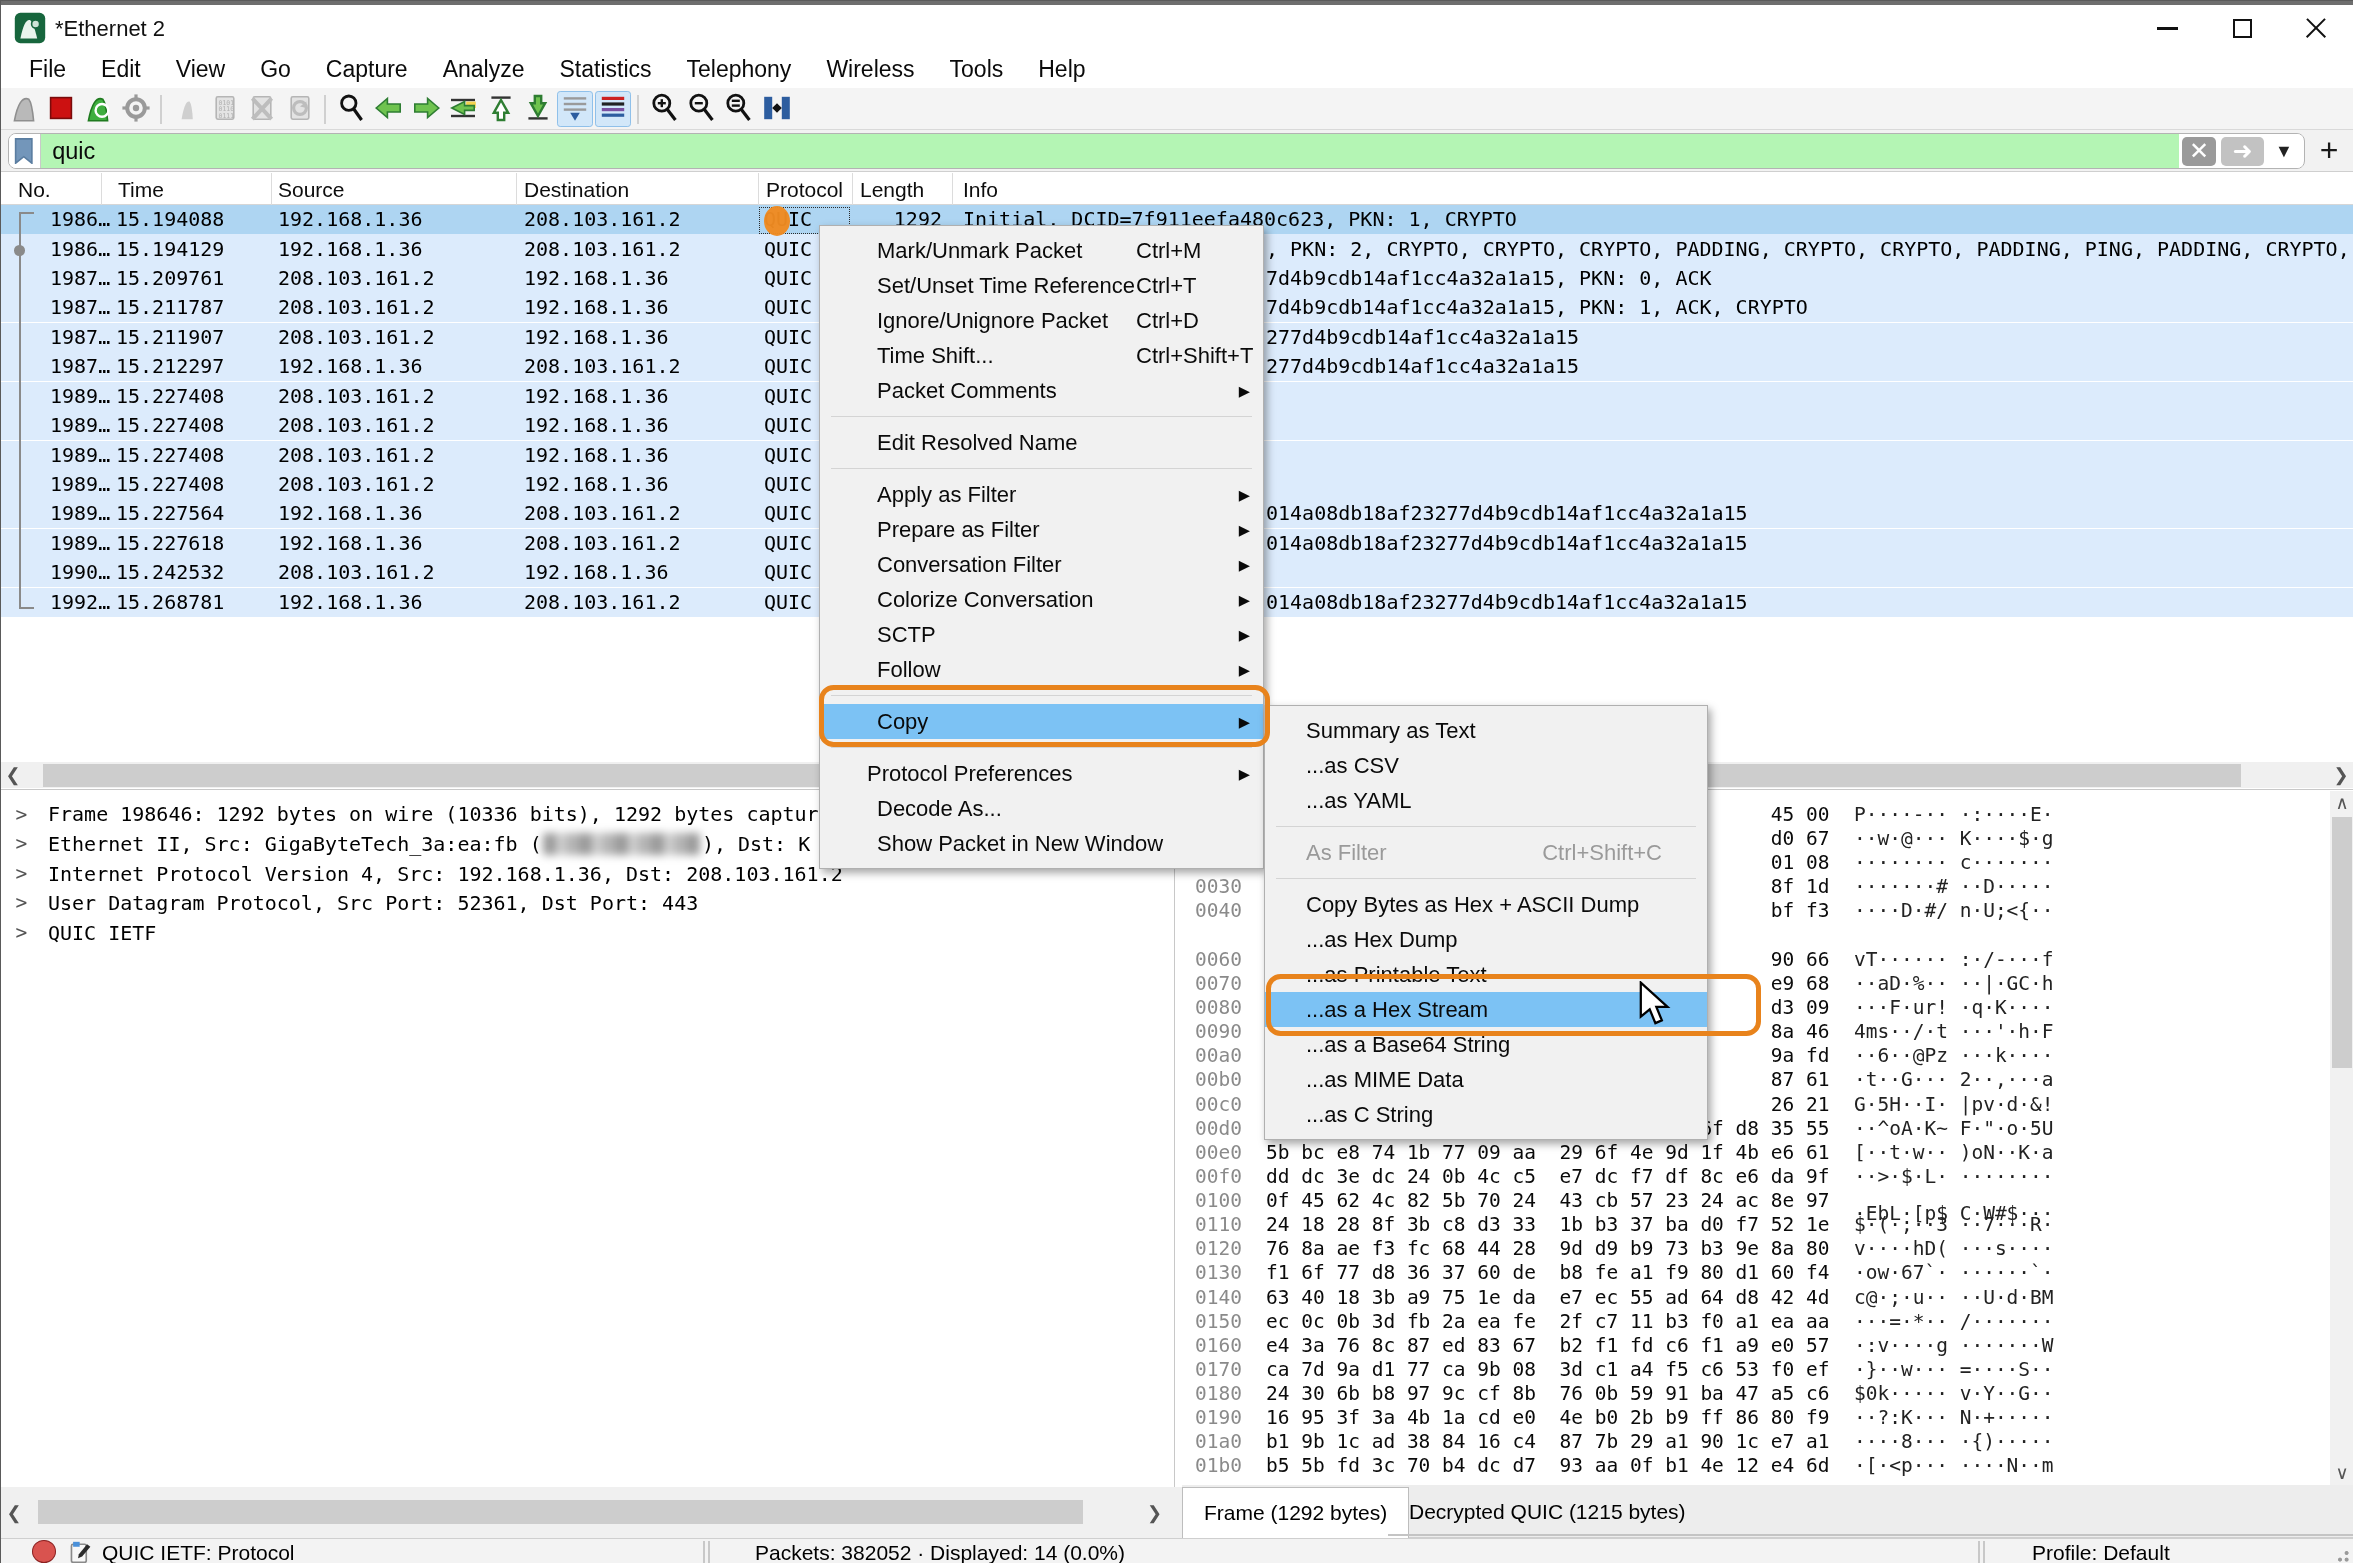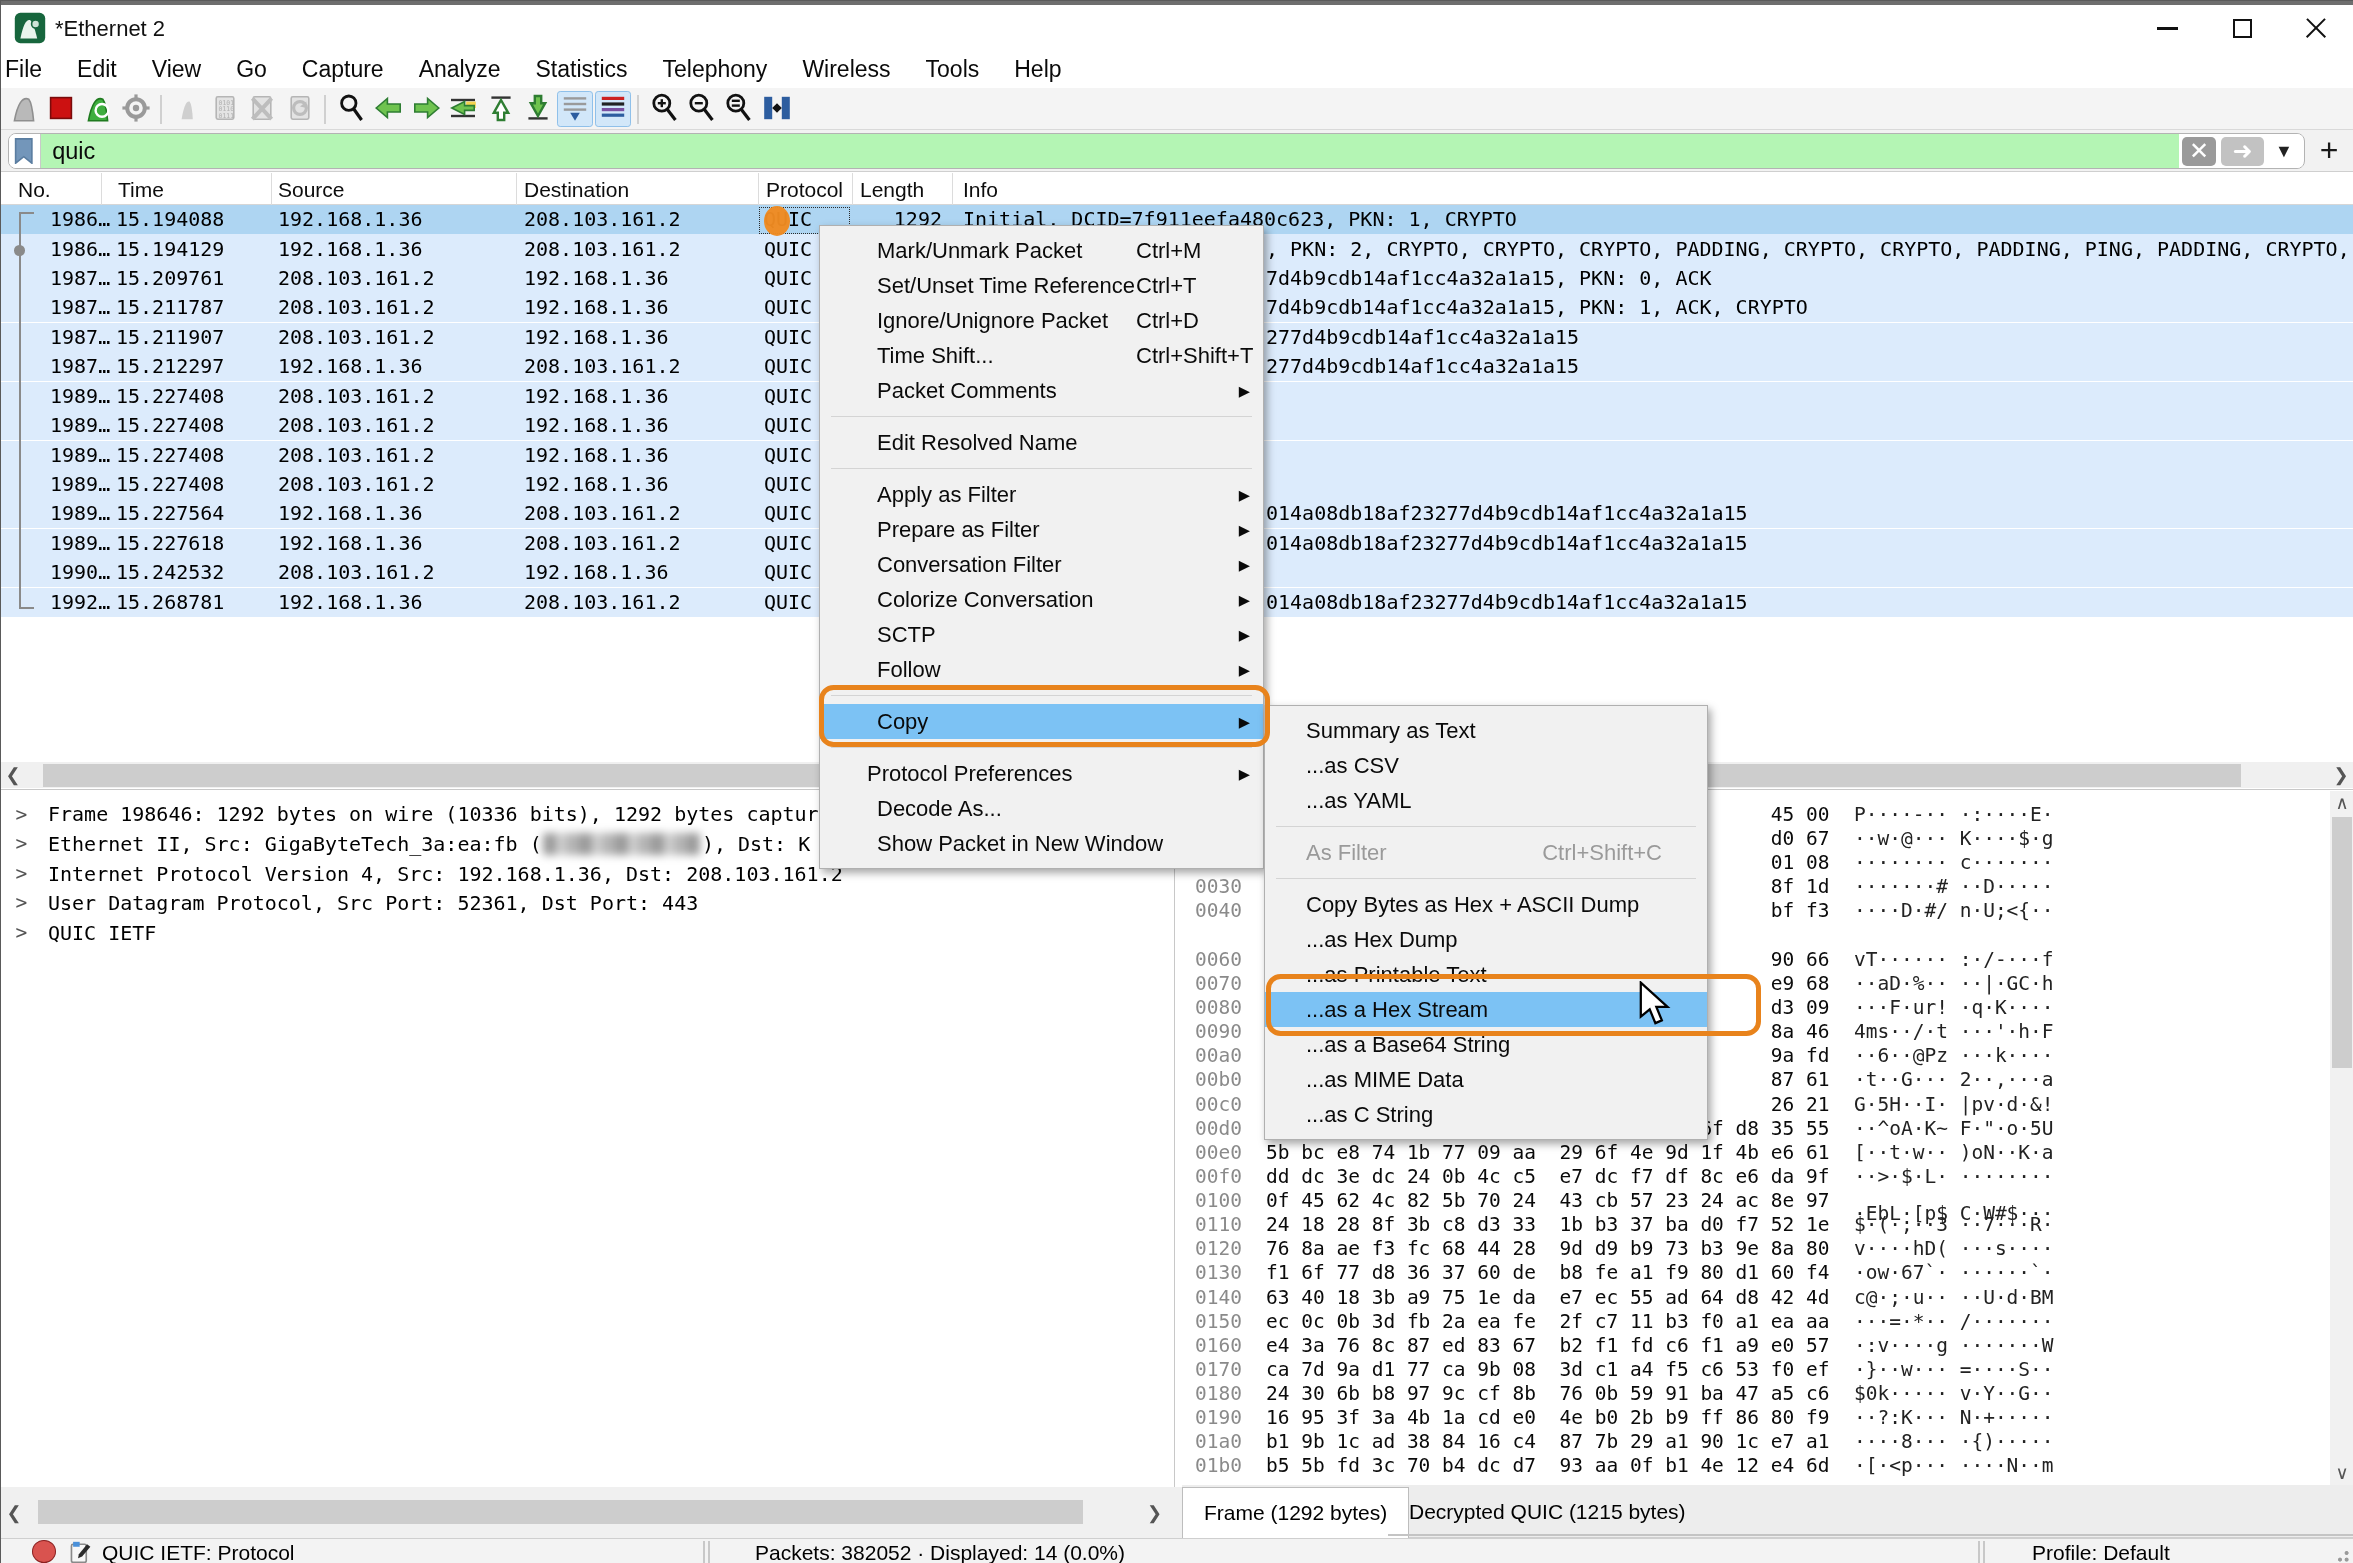--- a/index.html
+++ b/index.html
@@ -15,21 +15,21 @@
   #titlebar { left:0; top:4px; width:100%; height:46px; background:#fff; }
   #title-text { left:54px; top:11.4px; font-size:22px; color:#111; }
   .winbtn { top:0; width:73px; height:47px; display:flex; align-items:center; justify-content:center; }
   .minbar { width:21px; height:2.4px; background:#111; }
   .maxbox { width:19.5px; height:19.5px; border:2.4px solid #111; }
   .closex { position:relative; width:23px; height:23px; }
   .closex::before,.closex::after { content:""; position:absolute; left:-1.6px; top:9.7px; width:26px; height:2.4px; background:#111; }
   .closex::before { transform:rotate(45deg); } .closex::after { transform:rotate(-45deg); }
 
   
-  #menubar { left:0; top:50px; width:100%; height:36px; background:#fff; display:flex; align-items:center; padding-left:4px; gap:35px; font-size:23px; }
+  #menubar { left:0; top:50px; width:100%; height:36px; background:#fff; display:flex; align-items:center; padding-left:28px; gap:35px; font-size:23px; }
   #menubar .mb-item { color:#0a0a0a; }
 
   
   #toolbar { left:0; top:87px; width:100%; height:42px; background:#f4f4f4; border-bottom:0.8px solid #d9d9d9; }
   .tbi { position:absolute; top:3.2px; width:36px; height:36px; display:flex; align-items:center; justify-content:center; }
   .tbi.blue { background:#d2e7f9; border:1.6px solid #8fc0ea; border-radius:3.2px; }
   .tbsep { position:absolute; top:6.5px; width:1.6px; height:29px; background:#d0d0d0; }
 
   
   #filterbar { left:0; top:129px; width:100%; height:42px; background:#f2f2f2; border-bottom:0.8px solid #cfcfcf; }

